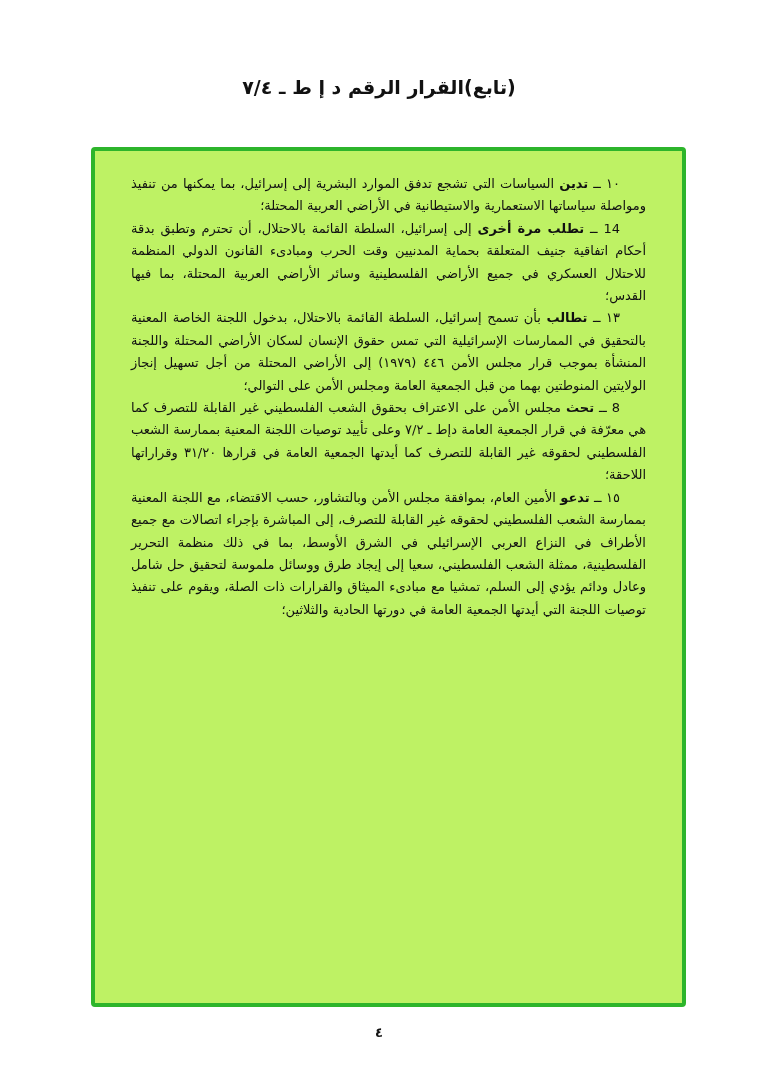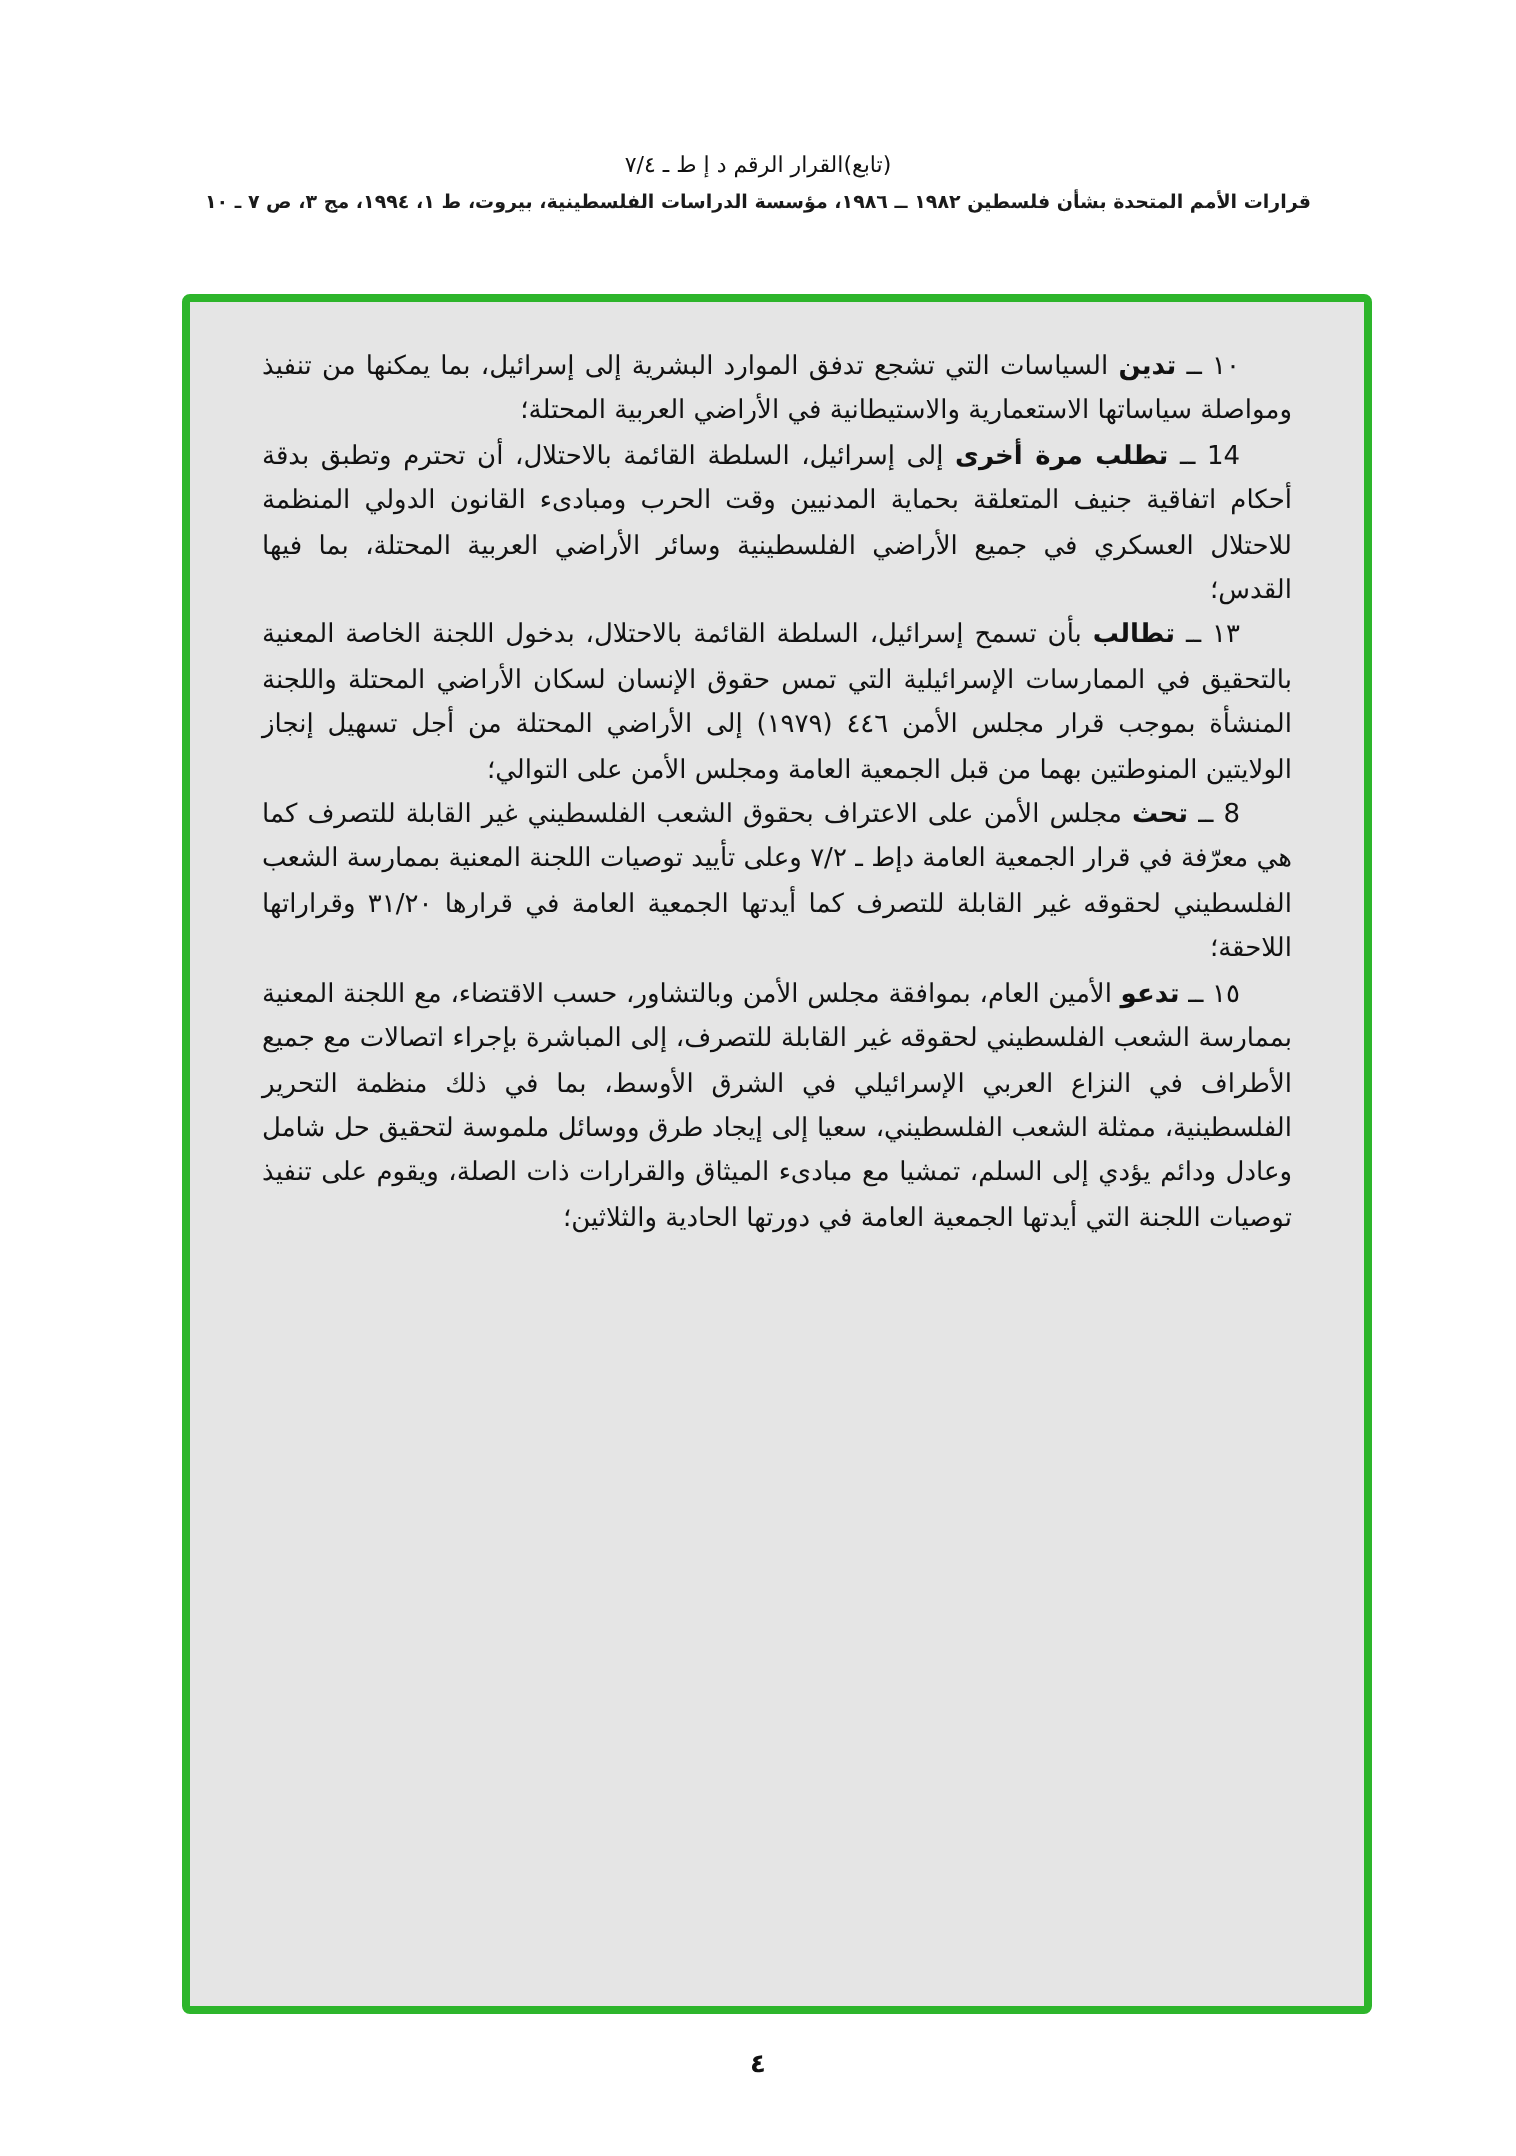--- a/index.html
+++ b/index.html
@@ -17,40 +17,40 @@
   }
   .doc-header {
     position: absolute;
     top: 76px;
     left: 0;
     right: 0;
     text-align: center;
     direction: rtl;
   }
   .doc-title {
-    font-size: 11px;
-    font-weight: normal;
+    font-size: 19px;
+    font-weight: bold;
     letter-spacing: 0.2px;
   }
   .doc-source {
     margin-top: 7px;
     font-size: 9.5px;
     font-weight: bold;
     color: #1a1a1a;
   }
   .resolution-box {
     position: absolute;
     left: 91px;
     top: 147px;
     width: 595px;
     height: 860px;
     box-sizing: border-box;
     border: 4px solid #2db52b;
     border-radius: 4px;
-    background: #e5e5e5;
+    background: #bef264;
     padding: 22px 36px 12px 36px;
   }
   .resolution-content {
     direction: rtl;
     text-align: justify;
     font-size: 13px;
     line-height: 22.4px;
   }
   .para {
     margin: 0;
@@ -72,21 +72,20 @@
     font-weight: bold;
   }
 </style>
 </head>
 <body>
 
 <div>
 
   <div class="doc-header">
     <div class="doc-title">(تابع)القرار الرقم د إ ط ـ ٧/٤</div>
-    <div class="doc-source">قرارات الأمم المتحدة بشأن فلسطين ١٩٨٢ ــ ١٩٨٦، مؤسسة الدراسات الفلسطينية، بيروت، ط ١، ١٩٩٤، مج ٣، ص ٧ ـ ١٠</div>
   </div>
 
   <div class="resolution-box">
     <div class="resolution-content">
 
       <p class="para"><span class="num">١٠ ــ</span> <span class="lead">تدين</span> <span class="body-text">السياسات التي تشجع تدفق الموارد البشرية إلى إسرائيل، بما يمكنها من تنفيذ ومواصلة سياساتها الاستعمارية والاستيطانية في الأراضي العربية المحتلة؛</span></p>
 
 
       <p class="para"><span class="num">14 ــ</span> <span class="lead">تطلب مرة أخرى</span> <span class="body-text">إلى إسرائيل، السلطة القائمة بالاحتلال، أن تحترم وتطبق بدقة أحكام اتفاقية جنيف المتعلقة بحماية المدنيين وقت الحرب ومبادىء القانون الدولي المنظمة للاحتلال العسكري في جميع الأراضي الفلسطينية وسائر الأراضي العربية المحتلة، بما فيها القدس؛</span></p>
 

